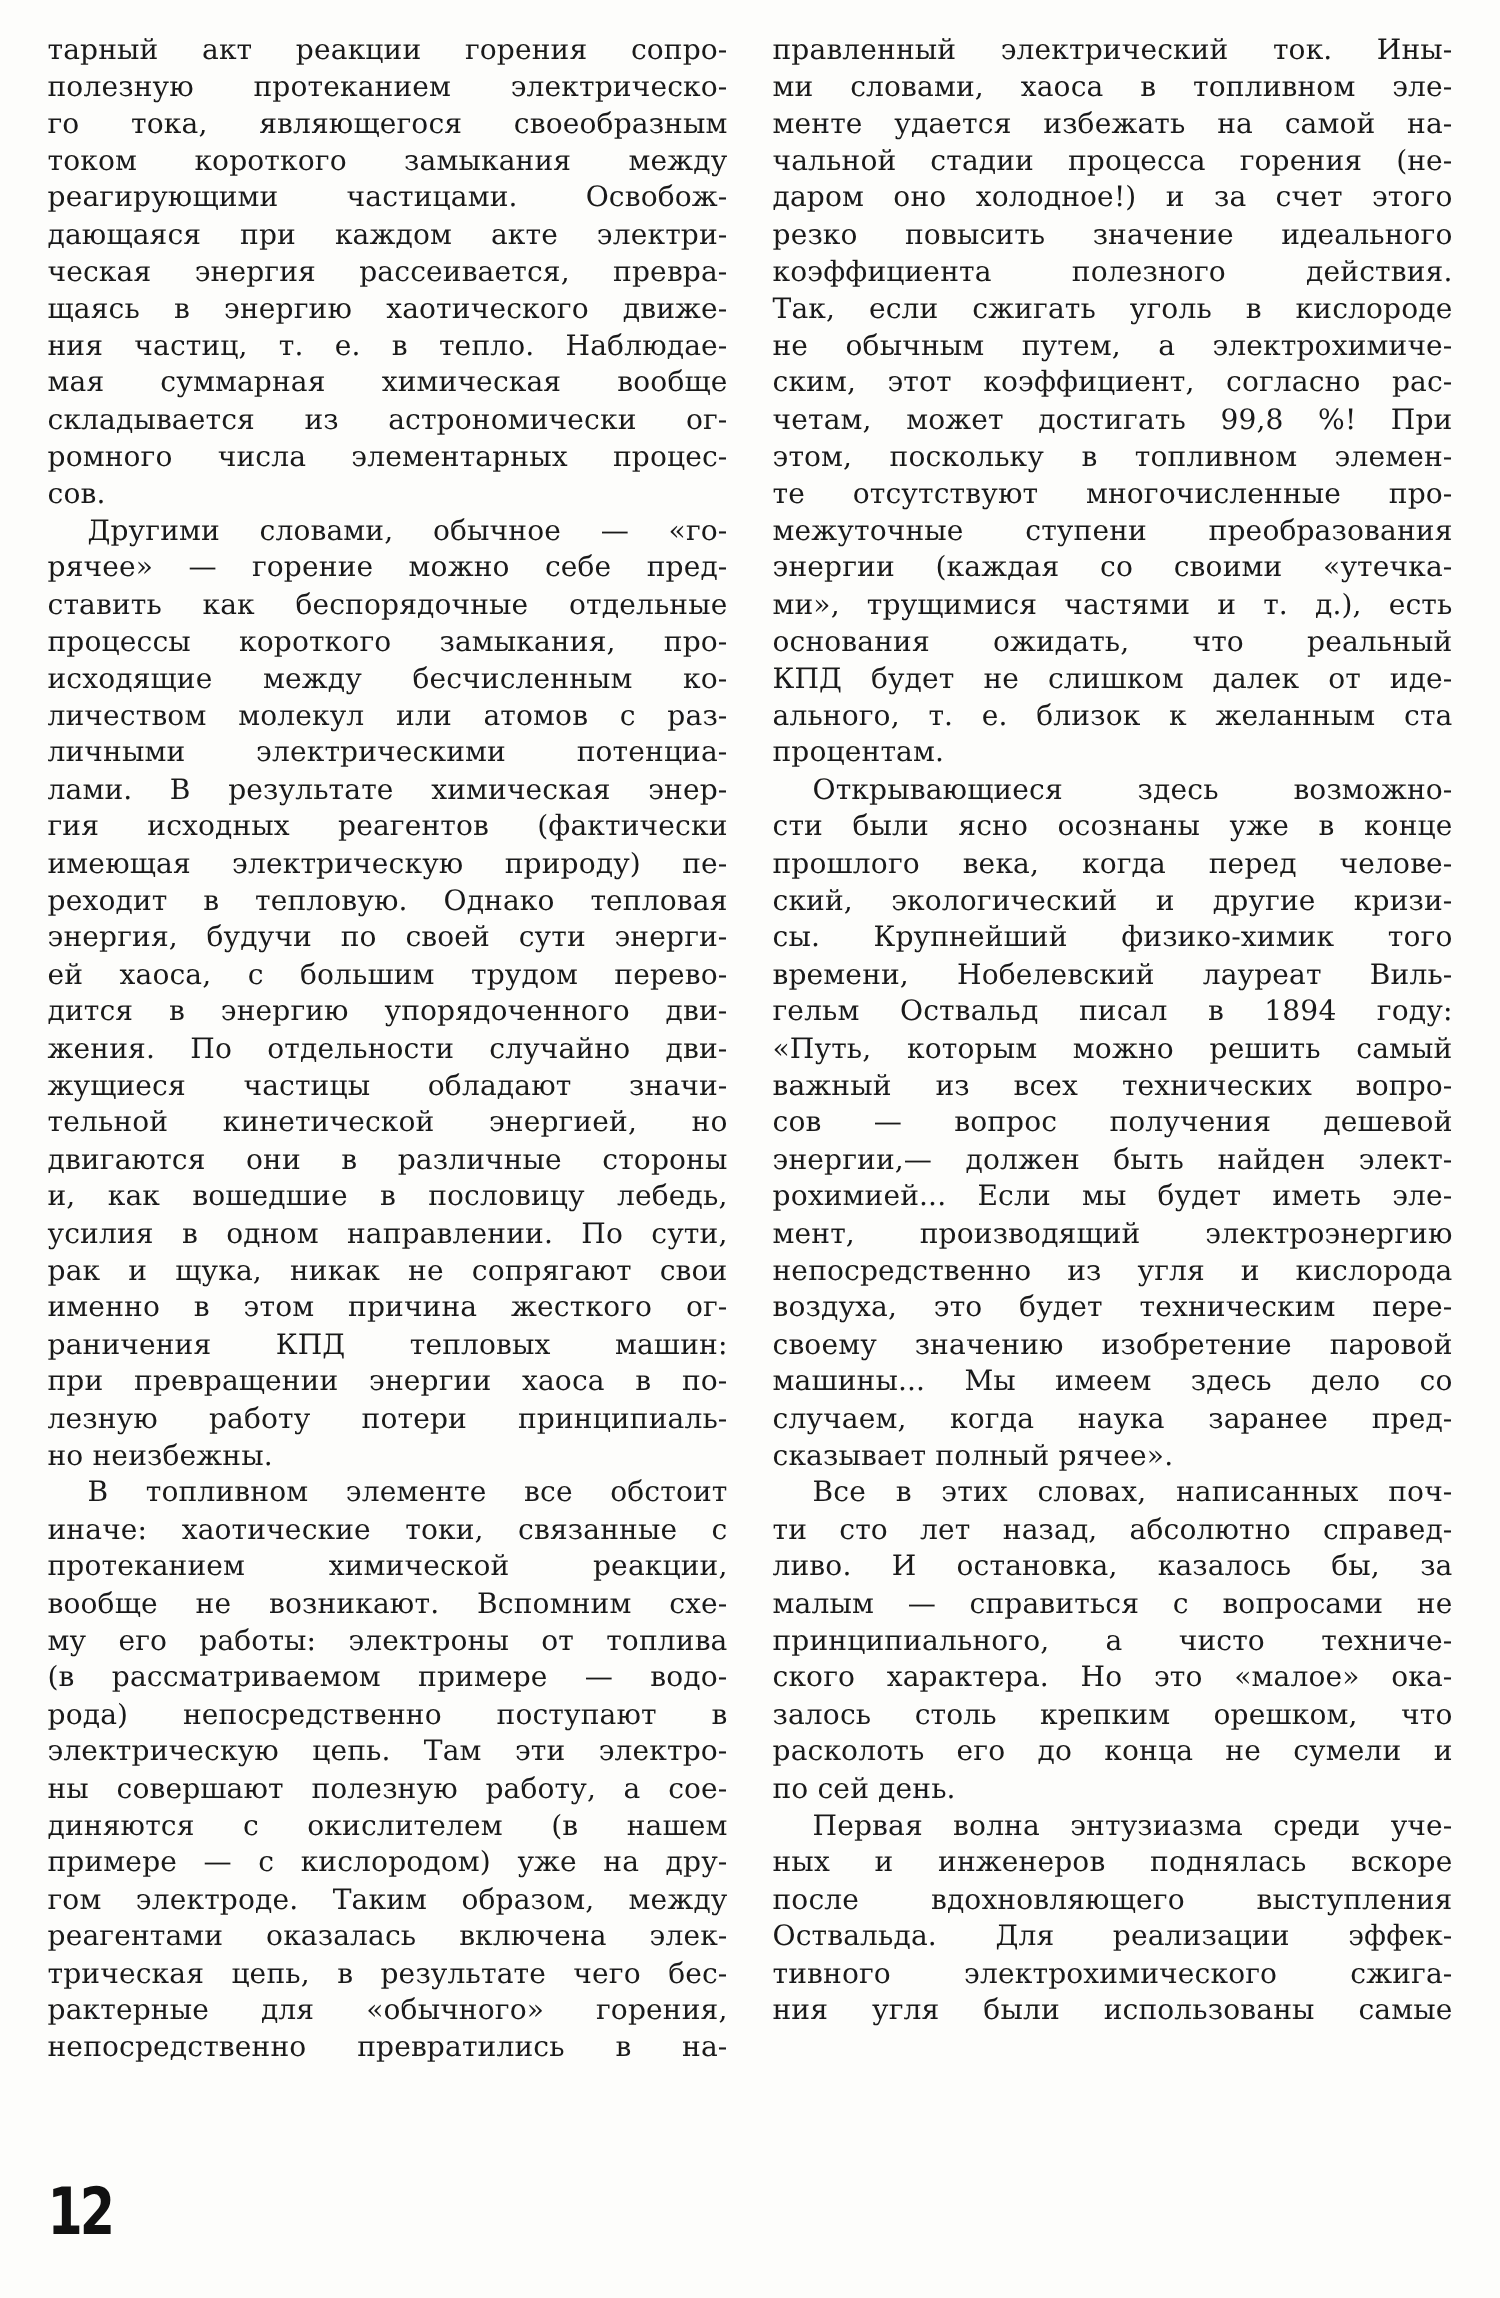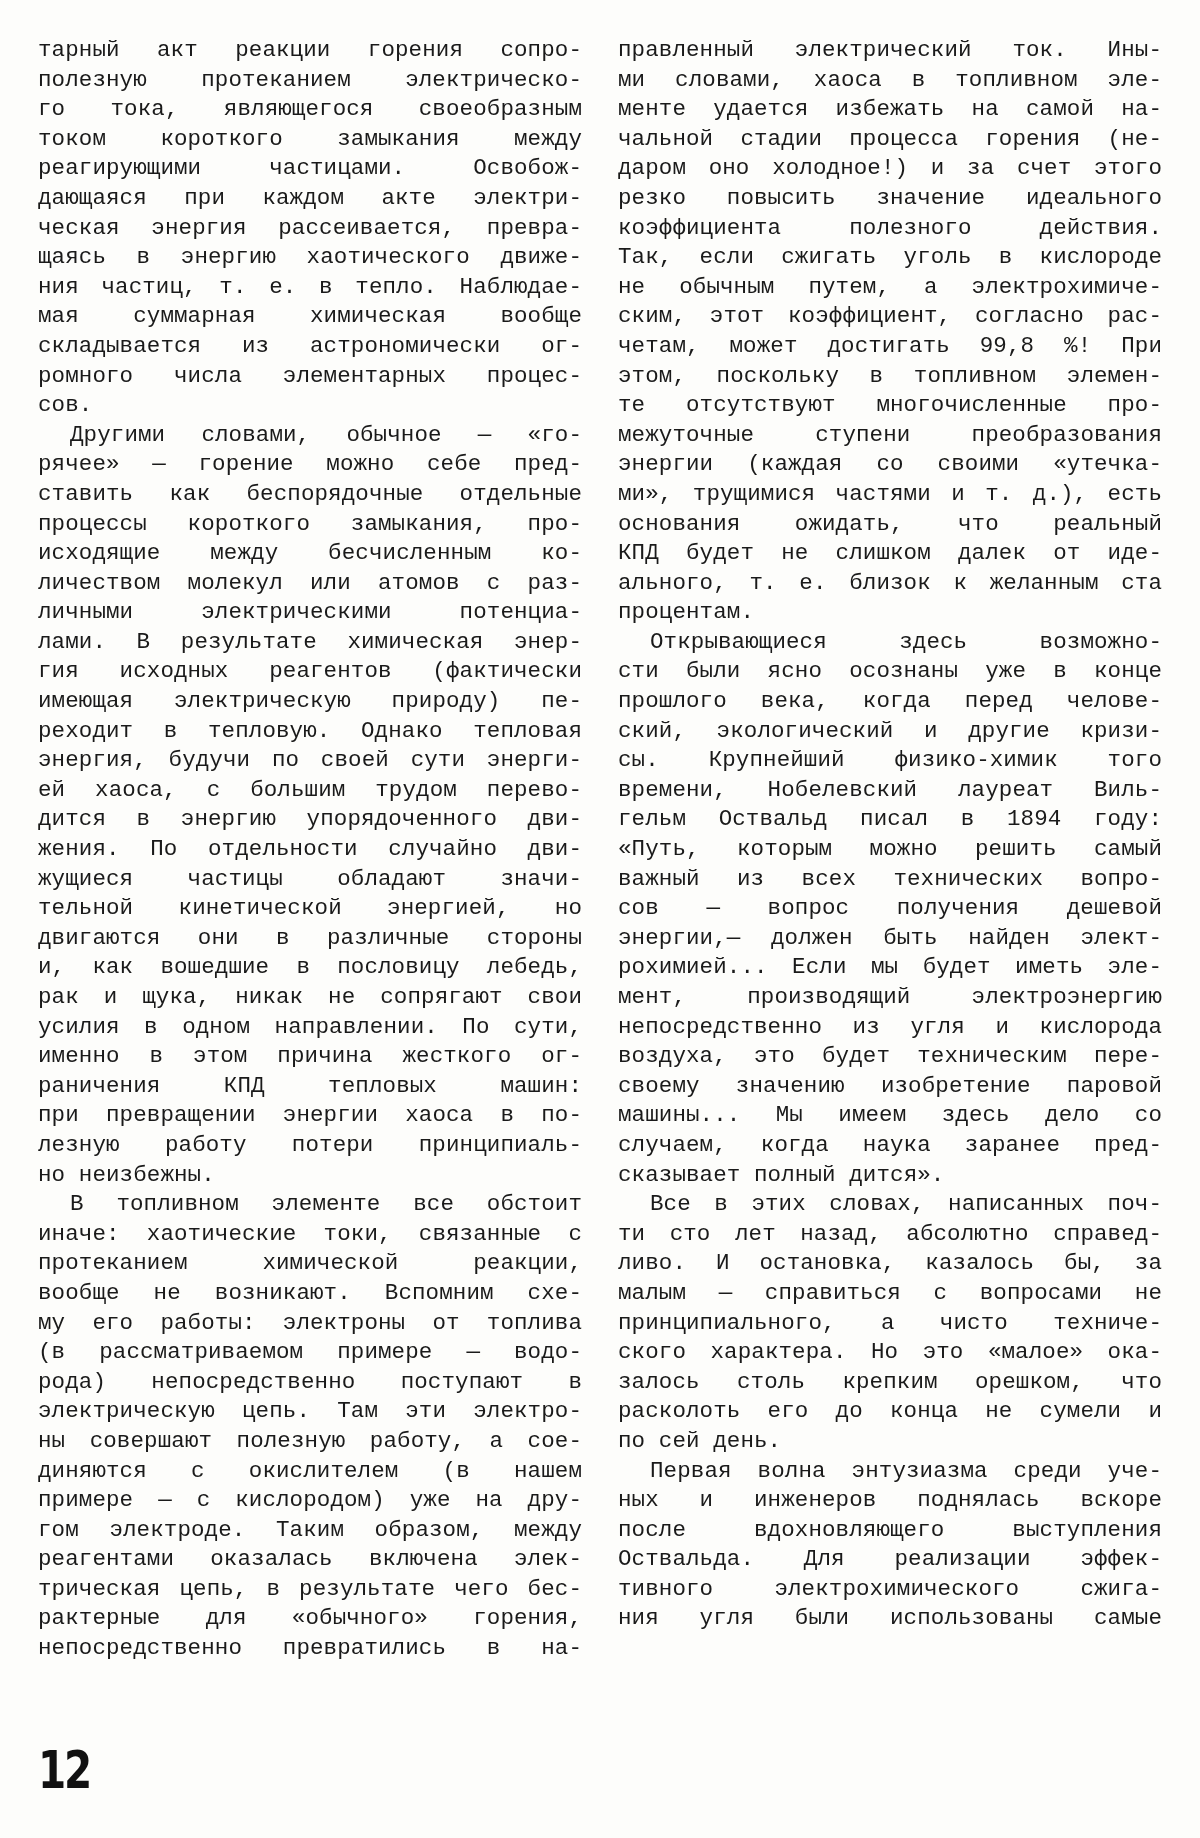--- a/index.html
+++ b/index.html
@@ -6,23 +6,22 @@
   body {
     width: 1200px; height: 1838px;
     background: #fdfdfb;
     color: #1a1a1a;
     font-family: "DejaVu Serif", "Liberation Serif", serif;
     position: relative;
     overflow: hidden;
   }
   .column {
     position: absolute;
-    top: 36px;
+    top: 26px;
     width: 544px;
-    font-family: Liberation Mono, monospace;
   }
   .col-left { left: 38px; }
   .col-right { left: 618px; }
   .line {
     display: block;
     height: 29.6px;
     line-height: 29.6px;
     font-size: 22.5px;
     white-space: nowrap;
     text-align: justify;
@@ -72,22 +71,22 @@
     <span class="line">имеющая электрическую природу) пе-</span>
     <span class="line">реходит в тепловую. Однако тепловая</span>
     <span class="line">энергия, будучи по своей сути энерги-</span>
     <span class="line">ей хаоса, с большим трудом перево-</span>
     <span class="line">дится в энергию упорядоченного дви-</span>
     <span class="line">жения. По отдельности случайно дви-</span>
     <span class="line">жущиеся частицы обладают значи-</span>
     <span class="line">тельной кинетической энергией, но</span>
     <span class="line">двигаются они в различные стороны</span>
     <span class="line">и, как вошедшие в пословицу лебедь,</span>
+    <span class="line">усилия в одном направлении. По сути,</span>
     <span class="line">рак и щука, никак не сопрягают свои</span>
-    <span class="line">усилия в одном направлении. По сути,</span>
     <span class="line">именно в этом причина жесткого ог-</span>
     <span class="line">раничения КПД тепловых машин:</span>
     <span class="line">при превращении энергии хаоса в по-</span>
     <span class="line">лезную работу потери принципиаль-</span>
     <span class="line last">но неизбежны.</span>
     <span class="line indent">В топливном элементе все обстоит</span>
     <span class="line">иначе: хаотические токи, связанные с</span>
     <span class="line">протеканием химической реакции,</span>
     <span class="line">вообще не возникают. Вспомним схе-</span>
     <span class="line">му его работы: электроны от топлива</span>
@@ -135,21 +134,21 @@
     <span class="line">важный из всех технических вопро-</span>
     <span class="line">сов — вопрос получения дешевой</span>
     <span class="line">энергии,— должен быть найден элект-</span>
     <span class="line">рохимией... Если мы будет иметь эле-</span>
     <span class="line">мент, производящий электроэнергию</span>
     <span class="line">непосредственно из угля и кислорода</span>
     <span class="line">воздуха, это будет техническим пере-</span>
     <span class="line">своему значению изобретение паровой</span>
     <span class="line">машины... Мы имеем здесь дело со</span>
     <span class="line">случаем, когда наука заранее пред-</span>
-    <span class="line last">сказывает полный дится».</span>
+    <span class="line last">сказывает полный рячее».</span>
     <span class="line indent">Все в этих словах, написанных поч-</span>
     <span class="line">ти сто лет назад, абсолютно справед-</span>
     <span class="line">ливо. И остановка, казалось бы, за</span>
     <span class="line">малым — справиться с вопросами не</span>
     <span class="line">принципиального, а чисто техниче-</span>
     <span class="line">ского характера. Но это «малое» ока-</span>
     <span class="line">залось столь крепким орешком, что</span>
     <span class="line">расколоть его до конца не сумели и</span>
     <span class="line last">по сей день.</span>
     <span class="line indent">Первая волна энтузиазма среди уче-</span>

